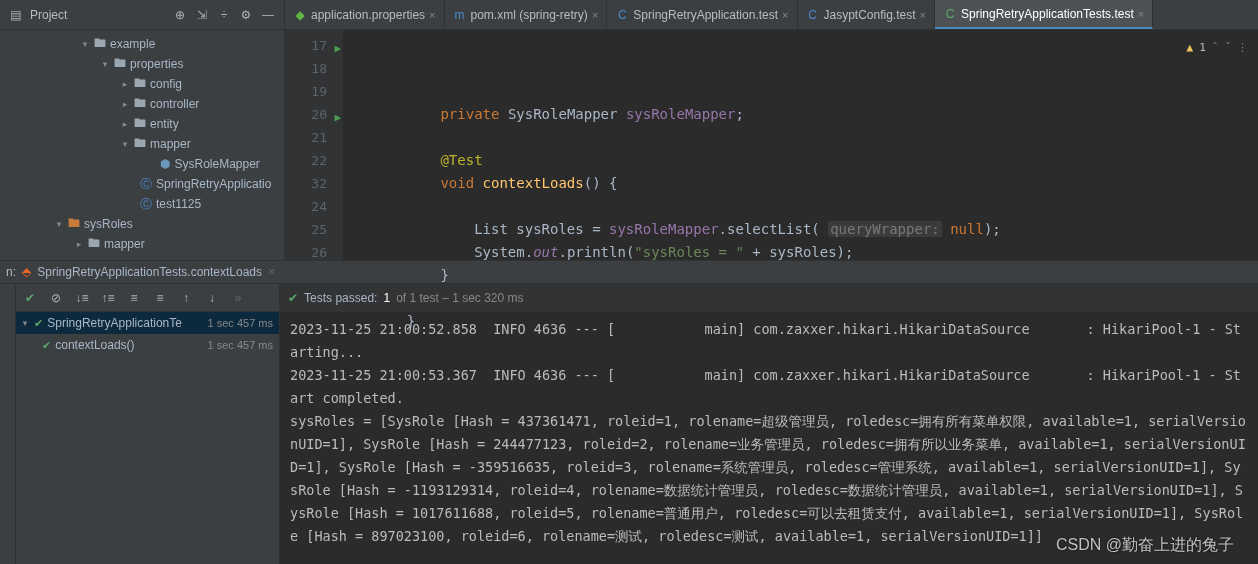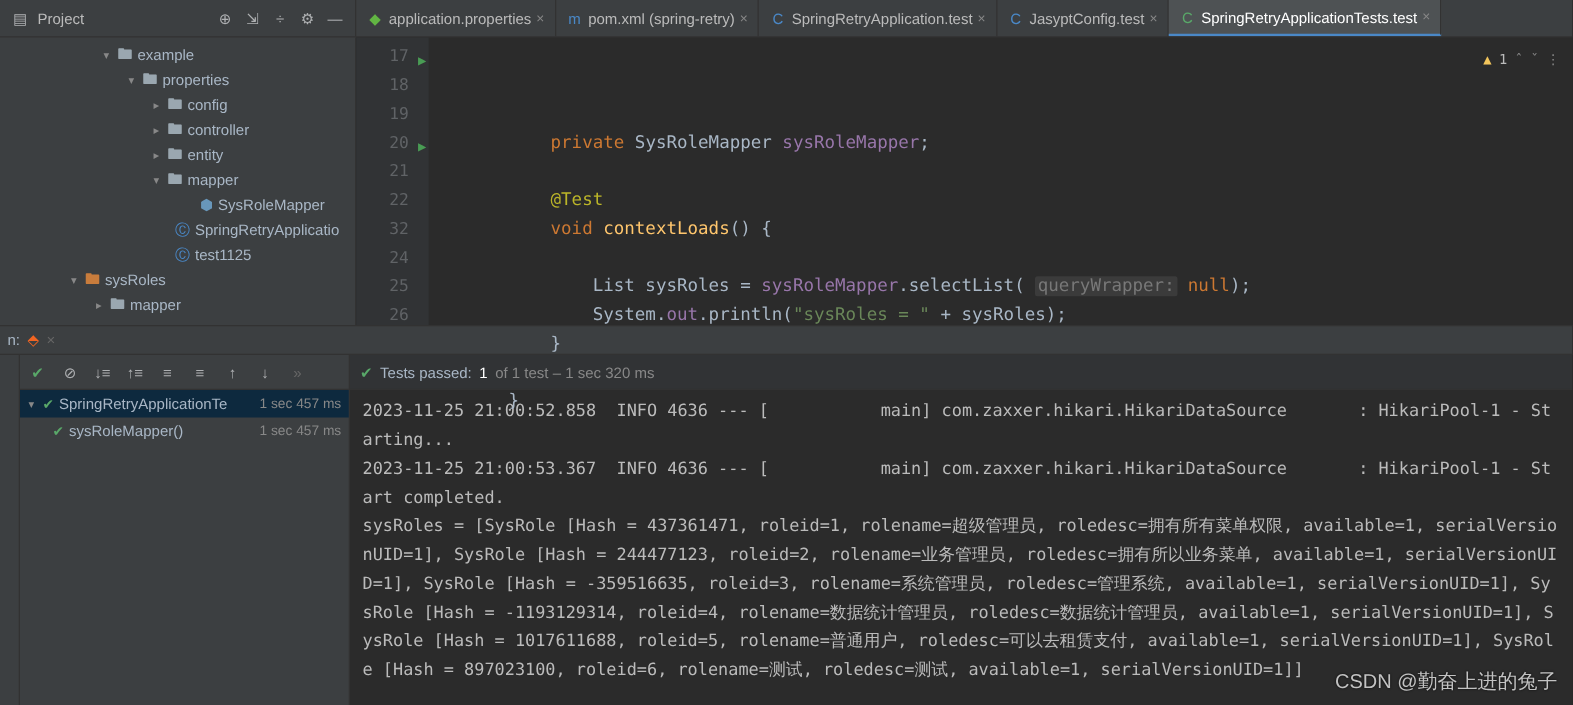--- a/index.html
+++ b/index.html
@@ -27,21 +27,21 @@
 
 .editor { flex: 1; background: #2b2b2b; display: flex; position: relative; }
 .gutter { width: 58px; background: #313335; color: #606366; font-family: Consolas, monospace; font-size: 13px; text-align: right; padding-right: 16px; line-height: 23px; padding-top: 4px; }
 .gutter .ln { height: 23px; position: relative; }
 .gutter .run-icon { position: absolute; right: -14px; top: 3px; color: #499c54; font-size: 11px; }
 .code { flex: 1; font-family: Consolas, monospace; font-size: 14px; line-height: 23px; padding: 4px 0 0 30px; white-space: pre; color: #a9b7c6; position: relative; }
 .k { color: #cc7832; }
 .fn { color: #ffc66d; }
 .fd { color: #9876aa; }
 .an { color: #bbb529; }
-.sv { color: #9876aa; }
+.sv { color: #9876aa; font-style: italic; }
 .s { color: #6a8759; }
 .hint { color: #787878; background: #3b3b3b; padding: 0 2px; border-radius: 2px; }
 .warn-badge { position: absolute; top: 6px; right: 10px; display: flex; align-items: center; gap: 6px; font-size: 11px; color: #bbb; }
 .warn-tri { color: #f2c55c; }
 
 
 .run-crumb { height: 24px; background: #3c3f41; border-top: 1px solid #323232; border-bottom: 1px solid #323232; display: flex; align-items: center; padding: 0 6px; gap: 6px; font-size: 12px; }
 .run-crumb .sep { color: #666; }
 
 
@@ -54,21 +54,21 @@
 .test-node.child { padding-left: 26px; }
 .test-node .tick { color: #59a869; font-size: 11px; }
 .test-node .time { margin-left: auto; color: #888; font-size: 11px; padding-right: 6px; }
 .test-node.sel { background: #0d293e; }
 
 .test-right { flex: 1; display: flex; flex-direction: column; }
 .test-status { height: 28px; display: flex; align-items: center; padding: 0 8px; gap: 6px; border-bottom: 1px solid #323232; background: #313335; font-size: 12px; }
 .test-status .tick { color: #59a869; }
 .console { flex: 1; padding: 6px 10px; font-family: Consolas, monospace; font-size: 13.5px; line-height: 23px; color: #bbbbbb; white-space: pre-wrap; word-break: break-all; overflow: hidden; }
 
-.watermark { position: absolute; right: 12px; bottom: 8px; color: #ddd; font-size: 16px; font-family: sans-serif; opacity: 0.85; text-shadow: 0 0 2px #000; }
+.watermark { position: absolute; right: 24px; bottom: 8px; color: #ddd; font-size: 16px; font-family: sans-serif; opacity: 0.85; text-shadow: 0 0 2px #000; }
 </style>
 </head>
 <body>
 
 <div class="top">
   <div class="project-panel-header">
     <span class="tool-icon">▤</span>
     <span class="title">Project</span>
     <span class="tool-icon">⊕</span>
     <span class="tool-icon">⇲</span>
@@ -184,20 +184,21 @@
         <span style="color:#888">ˇ</span>
         <span style="color:#888">⋮</span>
       </div>
     <div>        <span class="k">private</span> SysRoleMapper <span class="fd">sysRoleMapper</span>;</div><div> </div><div>        <span class="an">@Test</span></div><div>        <span class="k">void</span><span class="fn"> contextLoads</span>() {</div><div> </div><div>            List<sysrole> sysRoles = <span class="fd">sysRoleMapper</span>.selectList( <span class="hint">queryWrapper:</span> <span class="k">null</span>);</sysrole></div><div>            System.<span class="sv">out</span>.println(<span class="s">"sysRoles = "</span> + sysRoles);</div><div>        }</div><div> </div><div>    }</div></div>
   </div>
 </div>
 
 <div class="run-crumb">
   <span>n:</span>
   <span style="color:#f26522">⬘</span>
+  <span>SpringRetryApplicationTests.contextLoads</span>
   <span class="sep">×</span>
 </div>
 
 <div class="test-panel">
   <div class="test-left"></div>
   <div class="test-mid">
     <div class="test-toolbar">
       <span class="tool-icon" style="color:#59a869">✔</span>
       <span class="tool-icon">⊘</span>
       <span class="tool-icon">↓≡</span>
@@ -210,21 +211,21 @@
     </div>
     <div class="test-tree" id="testtree">
         <div class="test-node sel">
           <span class="arrow">▾</span>
           <span class="tick">✔</span>
           <span>SpringRetryApplicationTe</span>
           <span class="time">1 sec 457 ms</span>
         </div>
         <div class="test-node child">
           <span class="tick">✔</span>
-          <span>sysRoleMapper()</span>
+          <span>contextLoads()</span>
           <span class="time">1 sec 457 ms</span>
         </div>
       </div>
   </div>
   <div class="test-right">
     <div class="test-status">
       <span class="tick">✔</span>
       <span>Tests passed:</span>
       <span style="color:#fff">1</span>
       <span style="color:#888">of 1 test – 1 sec 320 ms</span>

